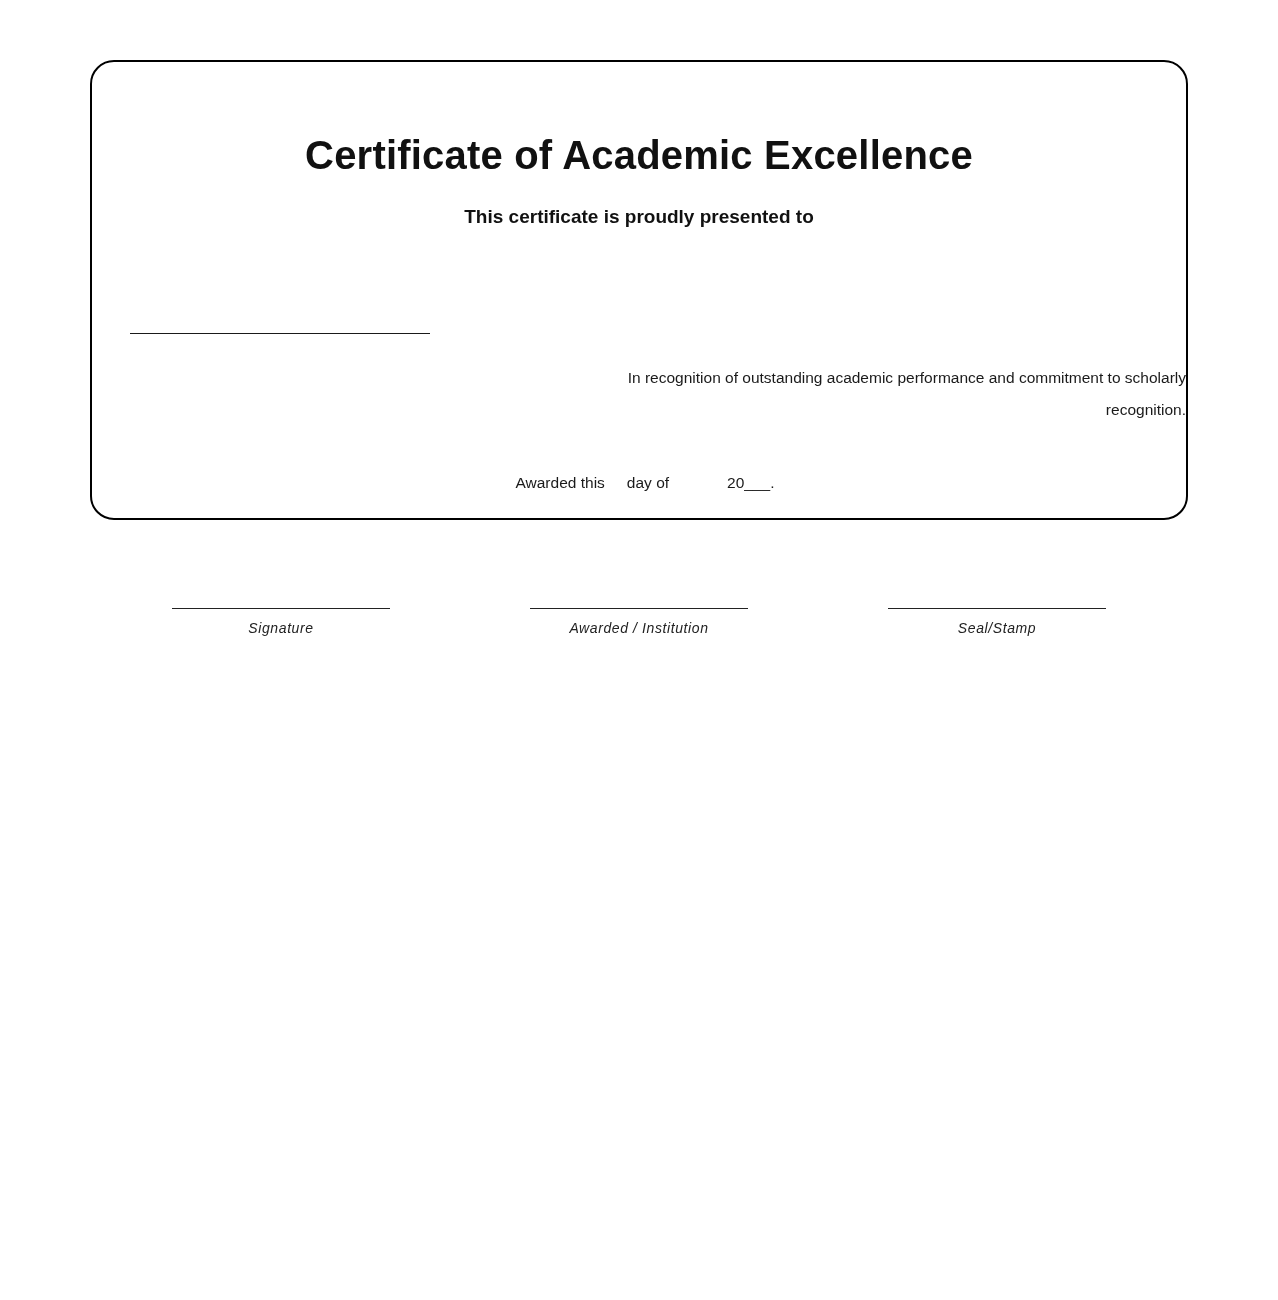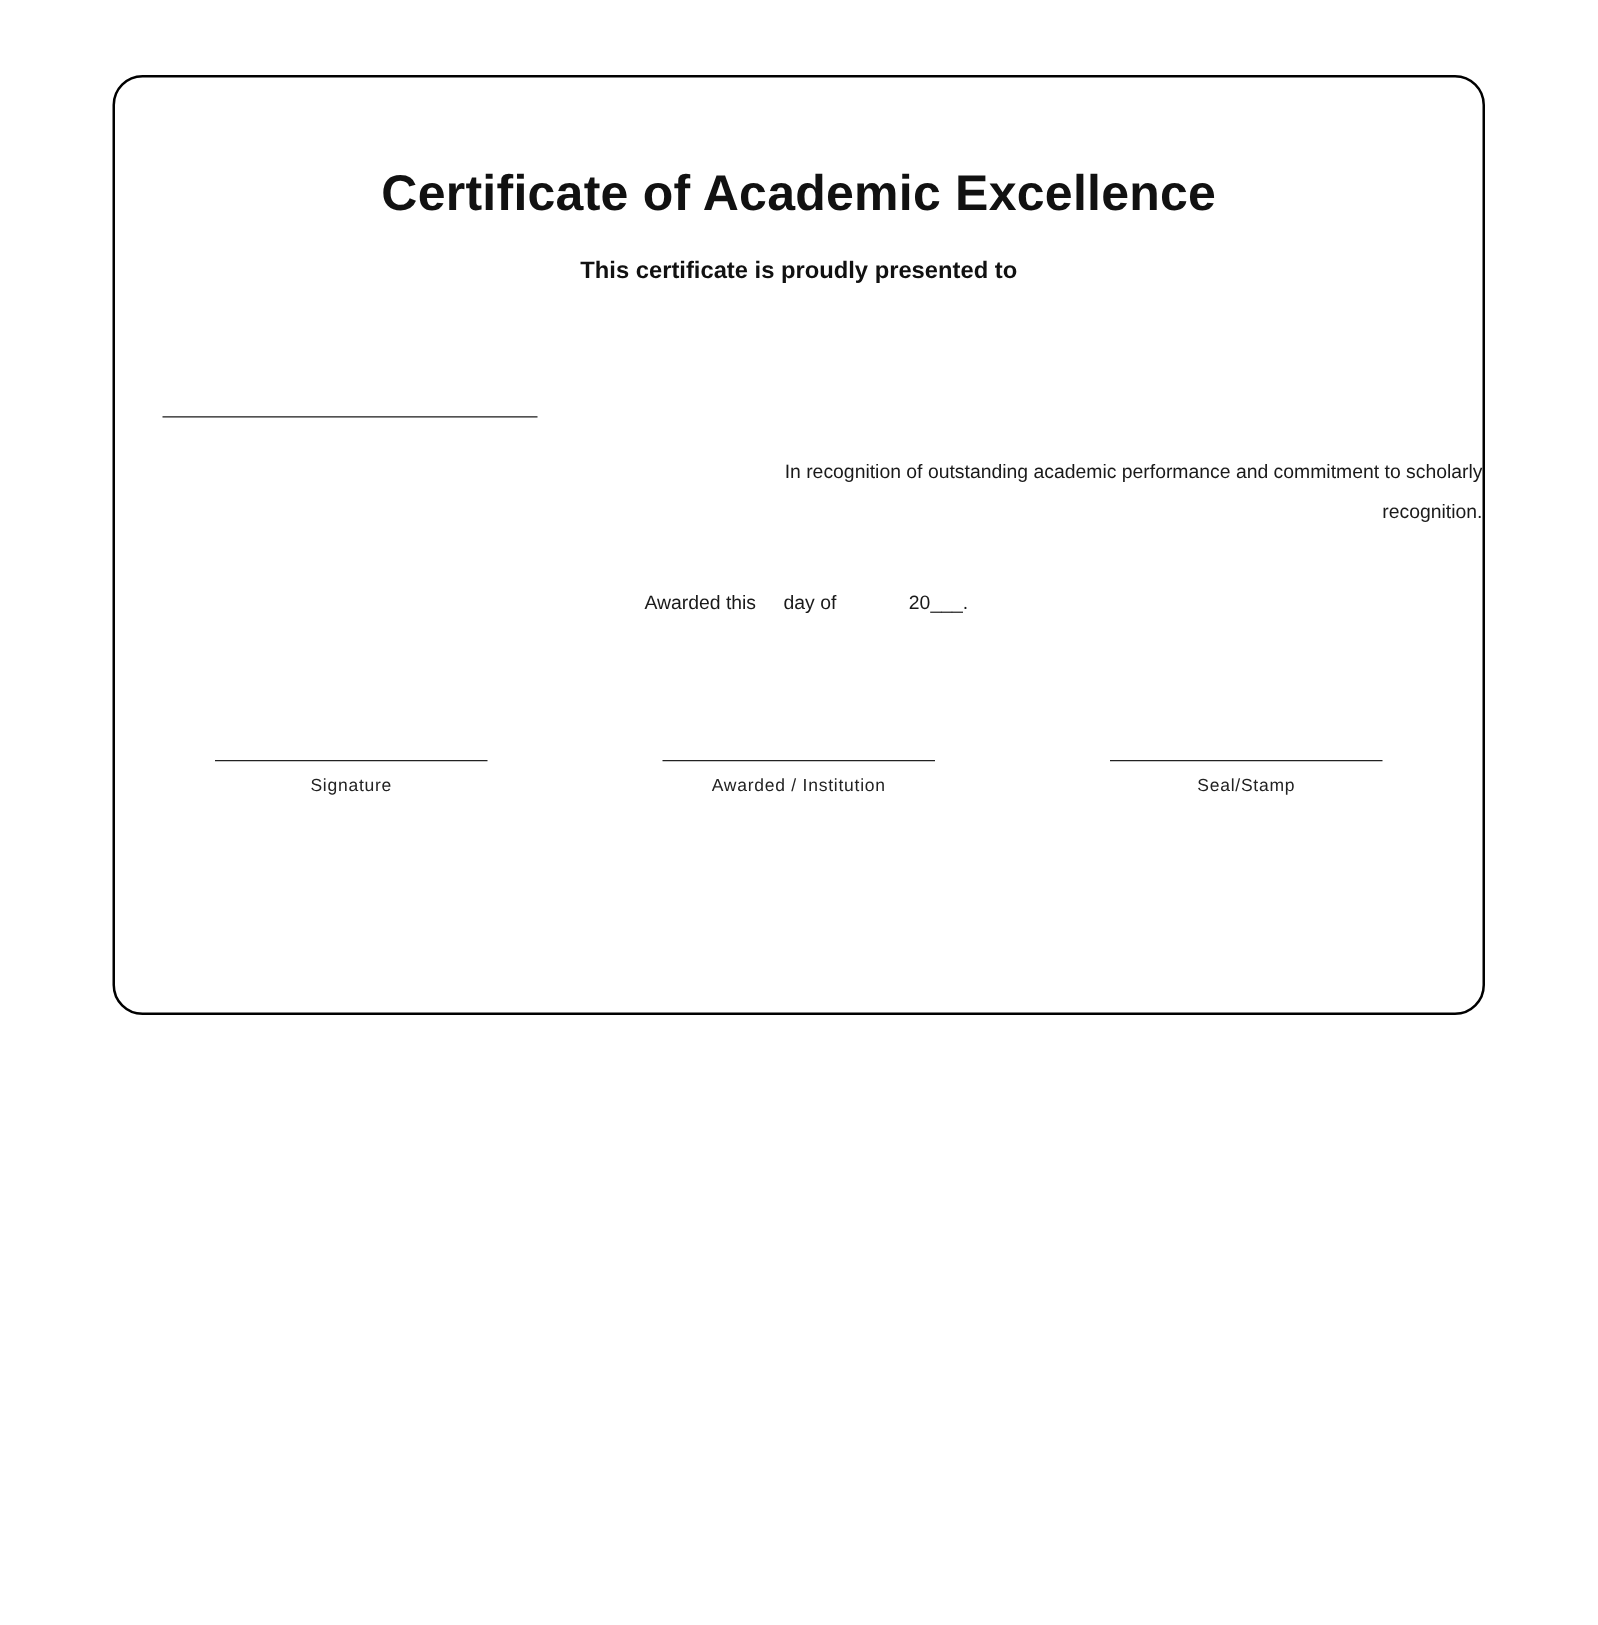--- a/index.html
+++ b/index.html
@@ -11,21 +11,21 @@
     width: 1278px;
     height: 1300px;
     font-family: "Liberation Sans", sans-serif;
     color: #1a1a1a;
     position: relative;
   }
   .card {
     position: relative;
     box-sizing: border-box;
     width: 1098px;
-    height: 752px;
+    height: 460px;
     margin: 60px auto 0 auto;
     border: 2px solid #000000;
     border-radius: 24px;
     background: #ffffff;
   }
   .title {
     position: absolute;
     top: 69px;
     left: 0;
     right: 0;
@@ -104,20 +104,21 @@
   .sig-line {
     border-top: 1px solid #222222;
     height: 0;
   }
   .sig-label {
     margin-top: 10px;
     font-size: 14px;
     line-height: 18px;
     letter-spacing: 0.6px;
     color: #222222;
+    font-style: italic;
   }
 </style>
 </head>
 <body>
 
 <div class="card">
 
   <div class="title">Certificate of Academic Excellence</div>
 
   <div class="subtitle">This certificate is proudly presented to</div>

